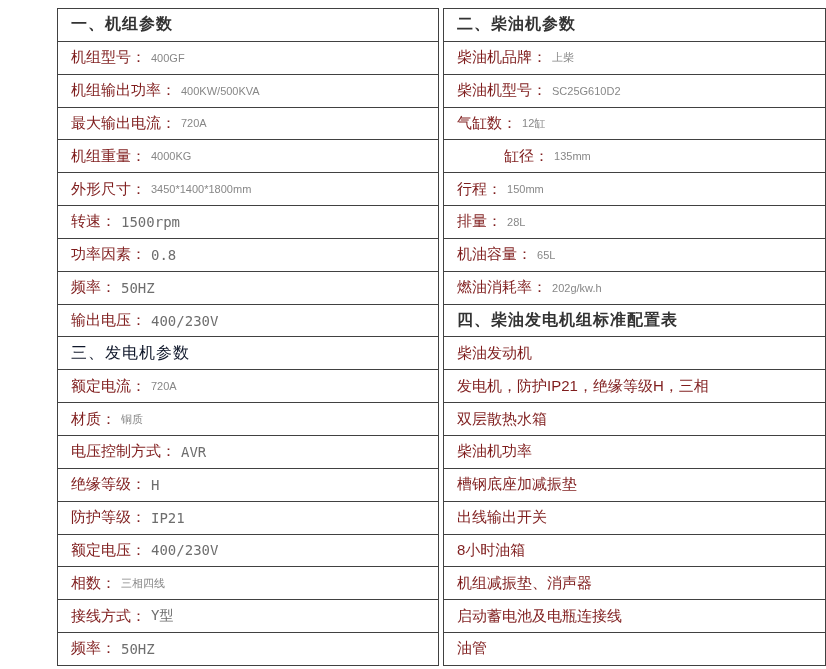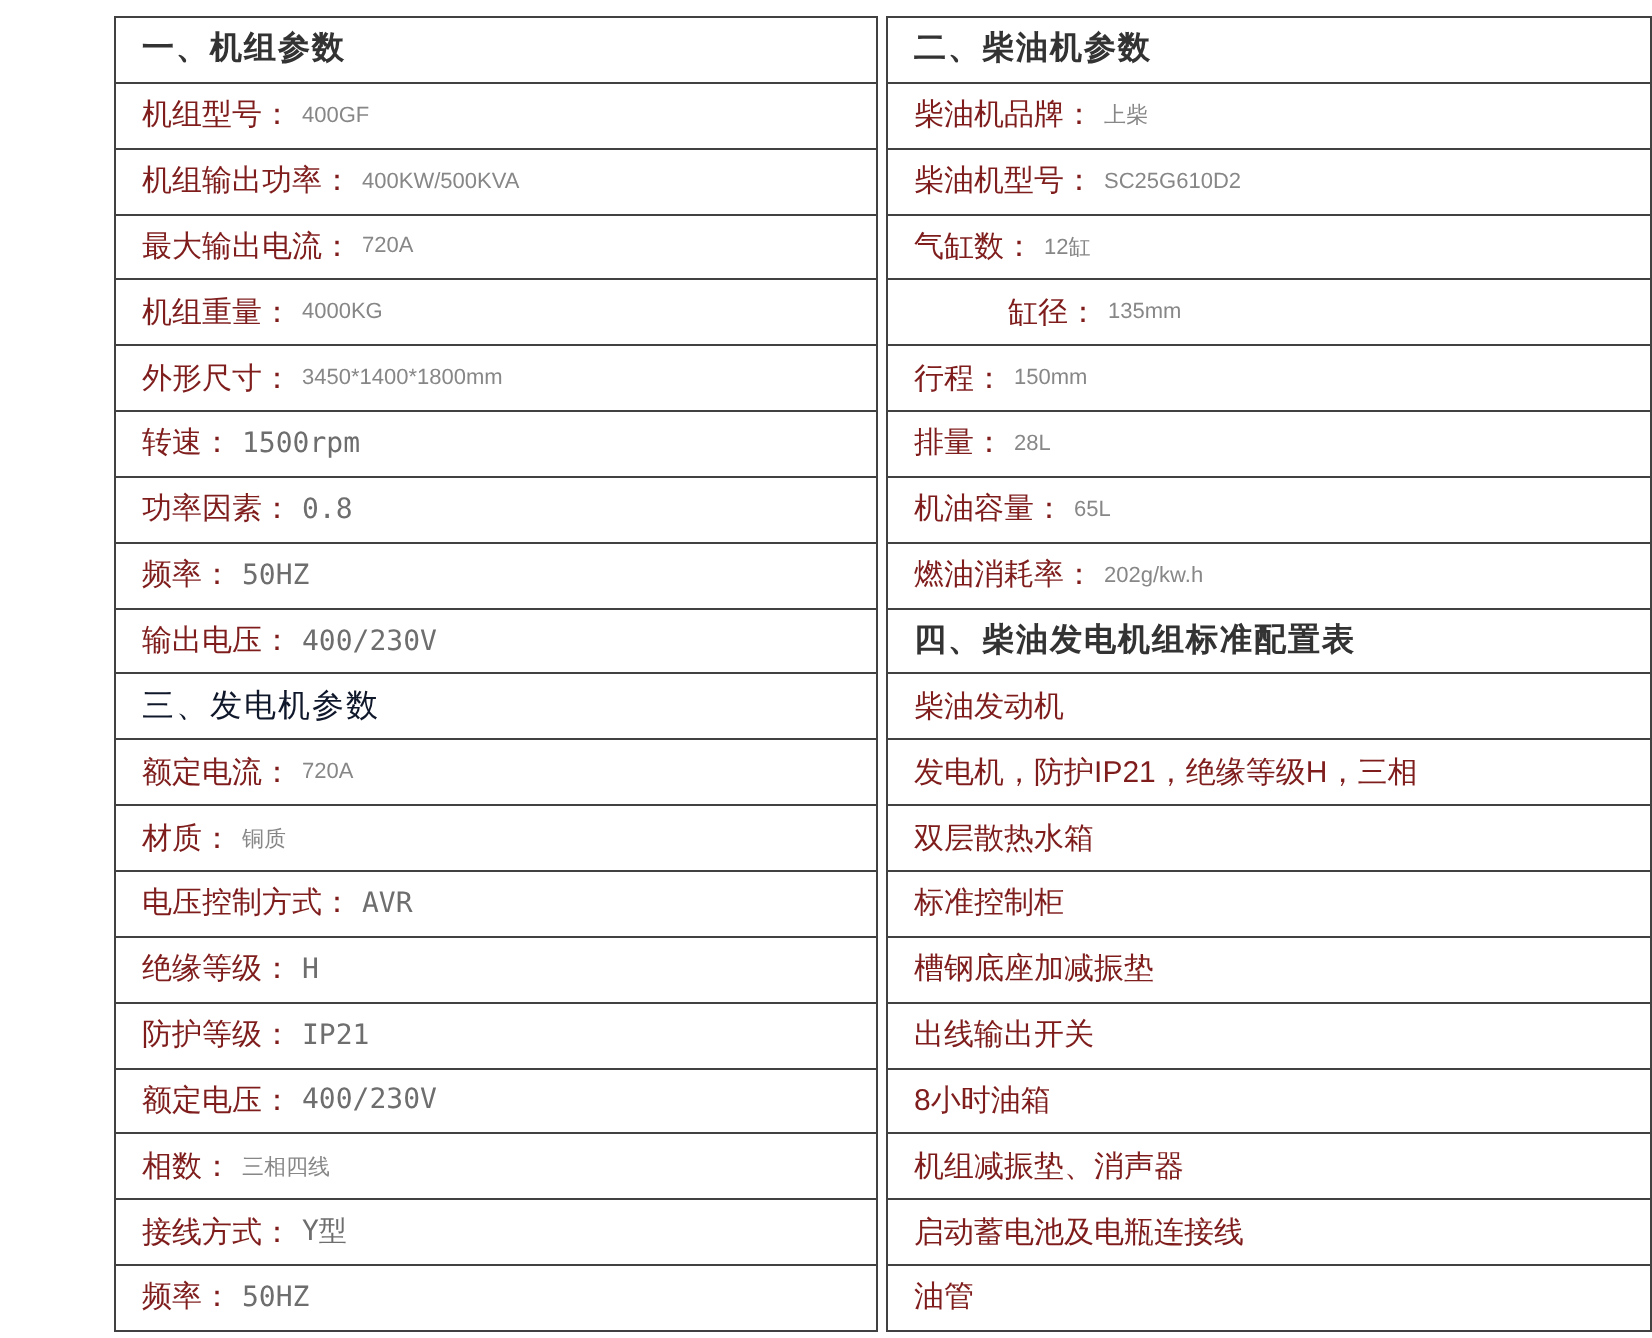--- a/index.html
+++ b/index.html
@@ -191,21 +191,21 @@
         <div class="prow">
           <span class="label">柴油发动机</span>
         </div>
         <div class="prow">
           <span class="label">发电机，防护IP21，绝缘等级H，三相</span>
         </div>
         <div class="prow">
           <span class="label">双层散热水箱</span>
         </div>
         <div class="prow">
-          <span class="label">标准控制柜</span>
+          <span class="label">柴油机功率</span>
         </div>
         <div class="prow">
           <span class="label">槽钢底座加减振垫</span>
         </div>
         <div class="prow">
           <span class="label">出线输出开关</span>
         </div>
         <div class="prow">
           <span class="label">8小时油箱</span>
         </div>

